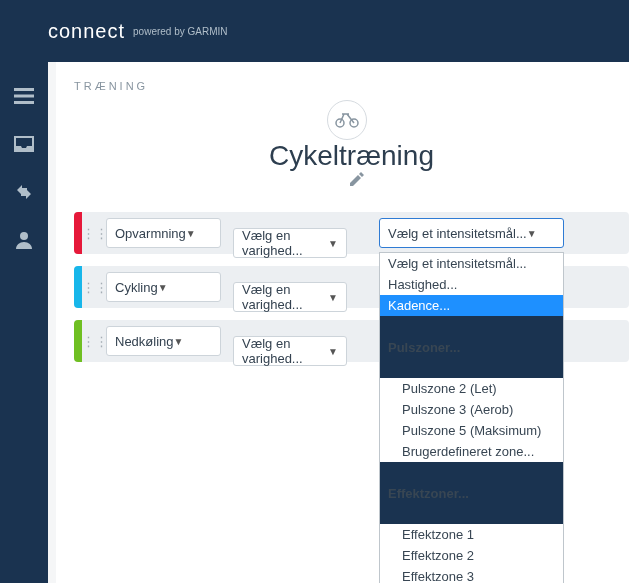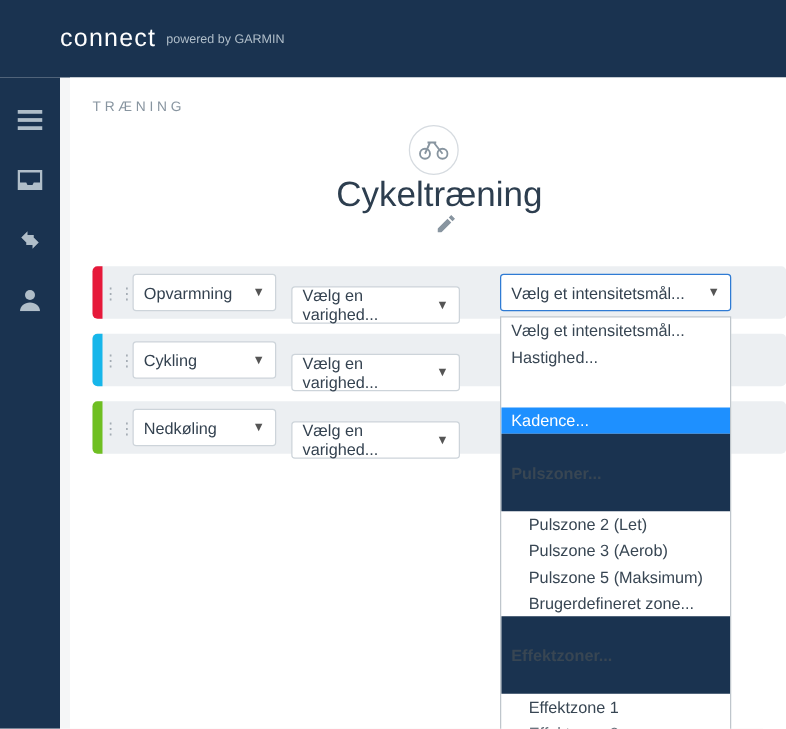--- a/index.html
+++ b/index.html
@@ -104,47 +104,47 @@
 .bar-green { background: #6fbf22; }
 .drag-handle { width: 18px; text-align: center; color: #a4acb4; cursor: grab; font-size: 13px; }
 .sel {
   background: #fff;
   border: 1px solid #cdd4da;
   border-radius: 3px;
   height: 30px;
   margin: 0 6px;
   display: flex;
   align-items: center;
-  justify-content: space-between;
+  justify-content: flex-start;
   padding: 0 8px;
   font-size: 13px;
   color: #344250;
   cursor: pointer;
 }
 .sel .caret { color: #555; font-size: 10px; }
 .sel.step-select { width: 115px; }
-.sel.duration-select { width: 135px; margin-top: 20px; }
+.sel.duration-select { width: 114px; margin-top: 20px; }
 .sel.intensity-select { width: 185px; border: 1px solid #2f7bd4; }
 .intensity-cell { position: relative; }
 .dropdown {
   position: absolute;
   top: 34px;
   left: 6px;
   width: 185px;
   background: #fff;
   border: 1px solid #bfc6cc;
   max-height: 378px;
   overflow-y: scroll;
   font-size: 13px;
   z-index: 10;
 }
 .dropdown .item { padding: 3px 8px; color: #384653; cursor: pointer; white-space: nowrap; }
 .dropdown .item.header { font-weight: bold; cursor: default; }
 .dropdown .item.indent { padding-left: 22px; }
-.dropdown .item.selected { background: #1e90ff; color: #fff; margin-top: 30px; }
+.dropdown .item.selected { background: #1e90ff; color: #fff; }
 .dropdown::-webkit-scrollbar { width: 14px; }
 .dropdown::-webkit-scrollbar-track { background: #f1f1f1; }
 .dropdown::-webkit-scrollbar-thumb { background: #c8cdd3; }
 </style>
 </head>
 <body>
 
 <div class="header">
   <span class="logo">connect</span>
   <span class="logo-sub">powered by GARMIN</span>

